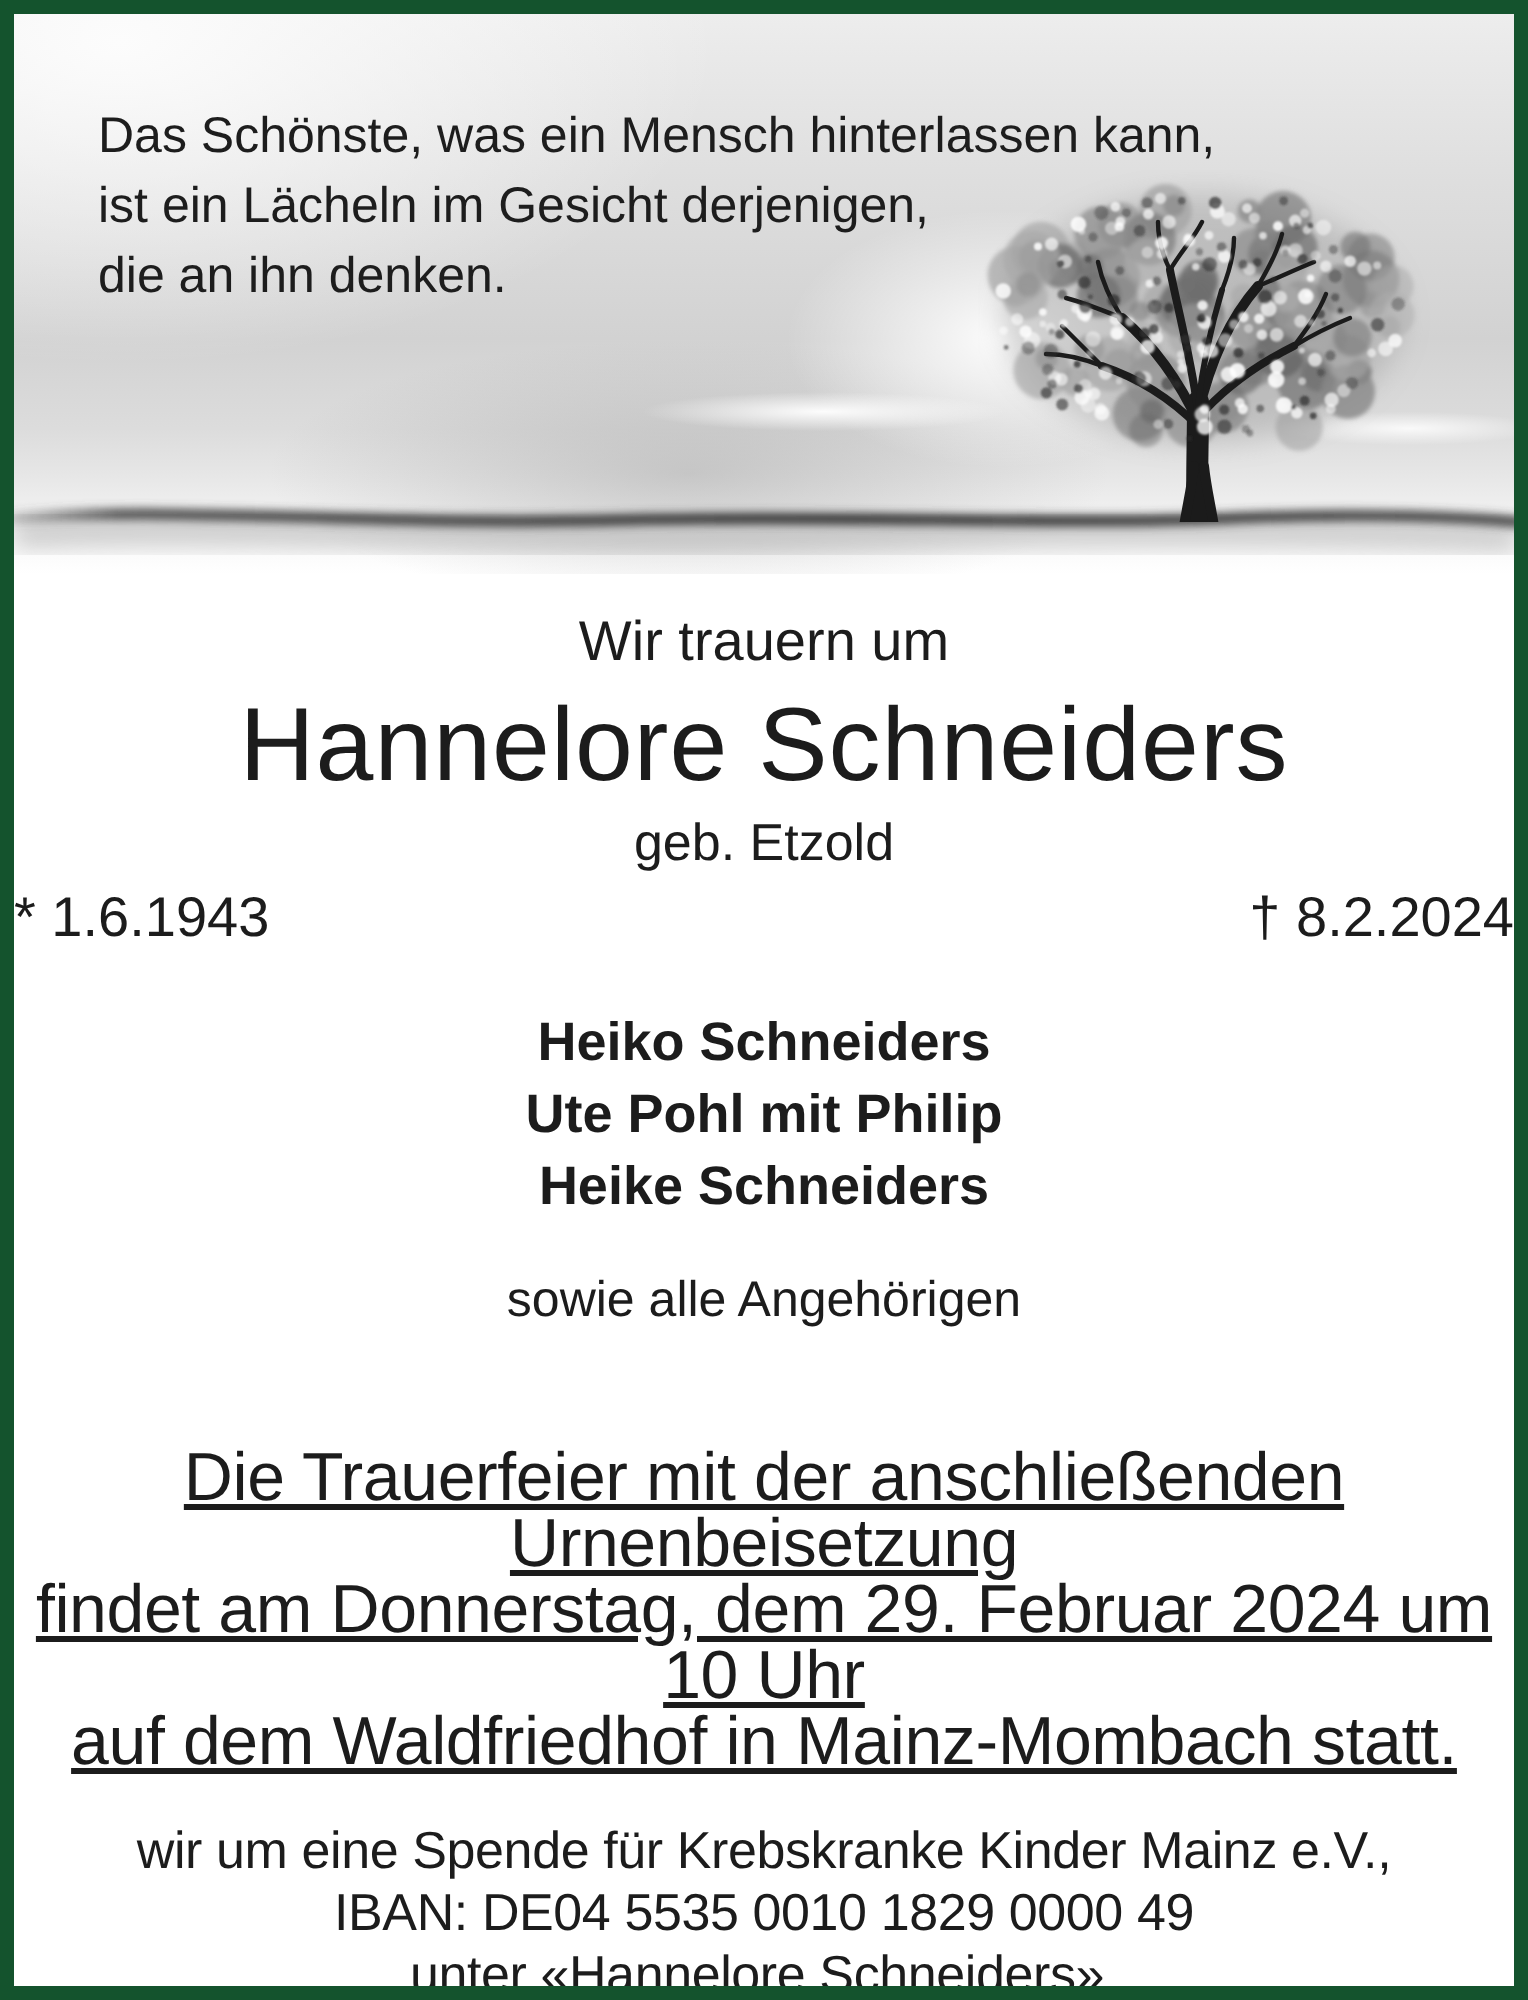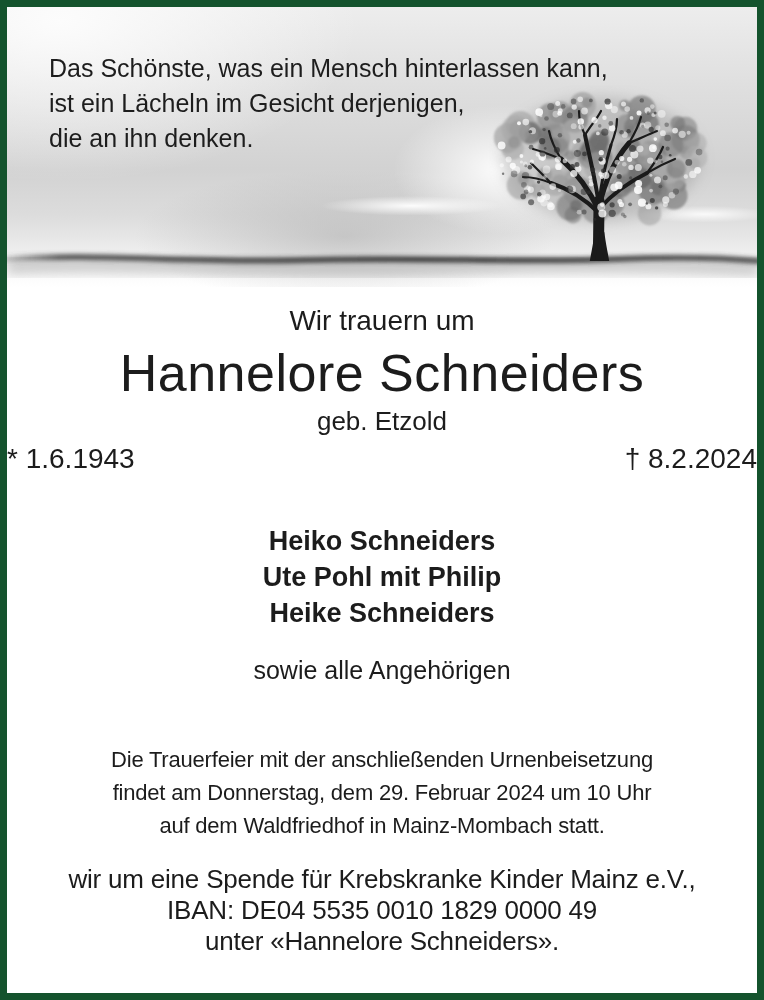--- a/index.html
+++ b/index.html
@@ -35,23 +35,23 @@
   .tree{position:absolute;left:482px;top:78px;width:230px;height:176px;}
   
   .content{text-align:center;}
   .intro{margin-top:18px;font-size:28px;line-height:32px;}
   .name{margin-top:6px;font-size:52px;line-height:60px;letter-spacing:.5px;}
   .maiden{margin-top:3px;font-size:26px;line-height:30px;}
   .dates{
     margin-top:6px;font-size:28px;line-height:33px;
     display:flex;justify-content:space-between;gap:154px;
   }
-  .mourners{margin-top:48px;font-size:27px;line-height:36px;font-weight:bold;}
+  .mourners{margin-top:28px;font-size:27px;line-height:36px;font-weight:bold;}
   .closing{margin-top:24px;font-size:25px;line-height:30px;}
-  .funeral{margin-top:58px;font-size:22px;line-height:33px;letter-spacing:-0.2px;}
+  .funeral{margin-top:58px;font-size:34px;line-height:33px;letter-spacing:-0.2px;text-decoration:underline;}
   .donation{margin-top:22px;font-size:26px;line-height:31px;letter-spacing:-0.2px;}
 </style>
 </head>
 <body>
 
 <div class="page">
 
   <div class="photo">
 
     <div class="quote">

